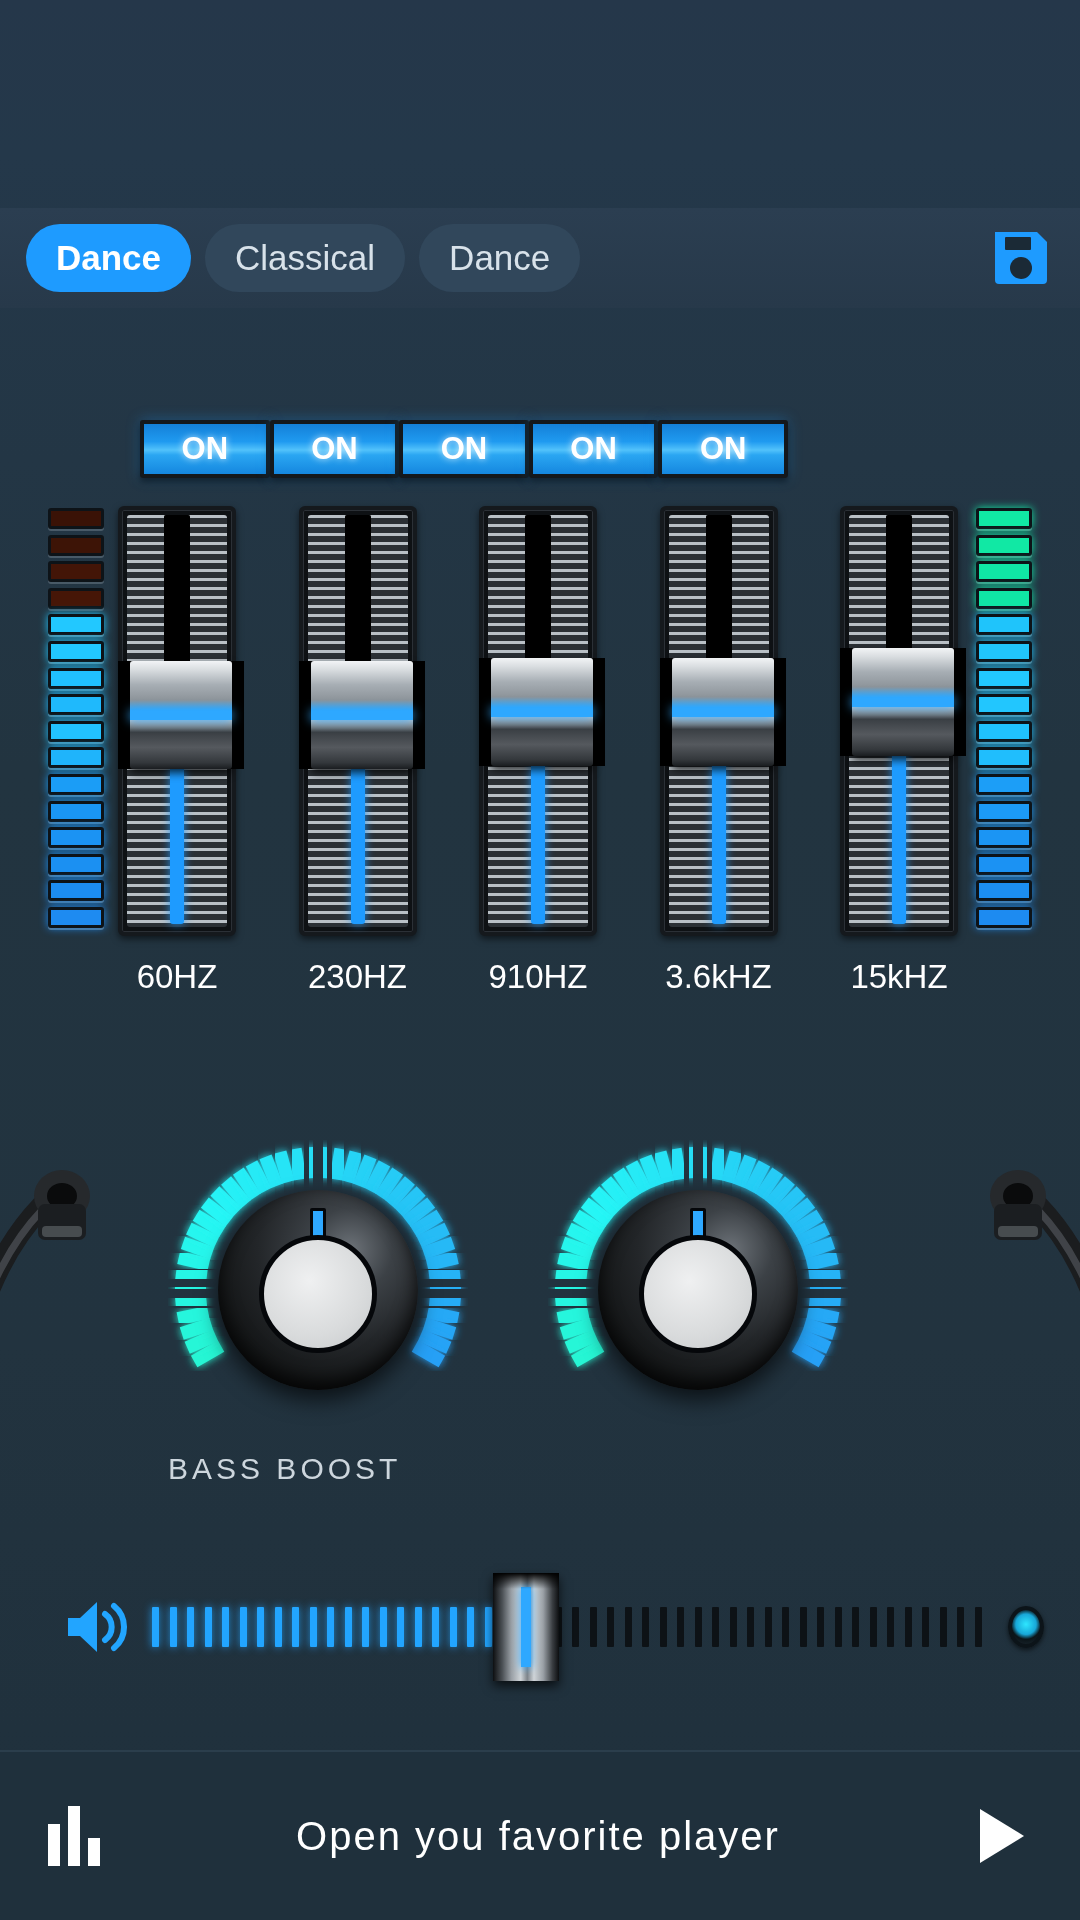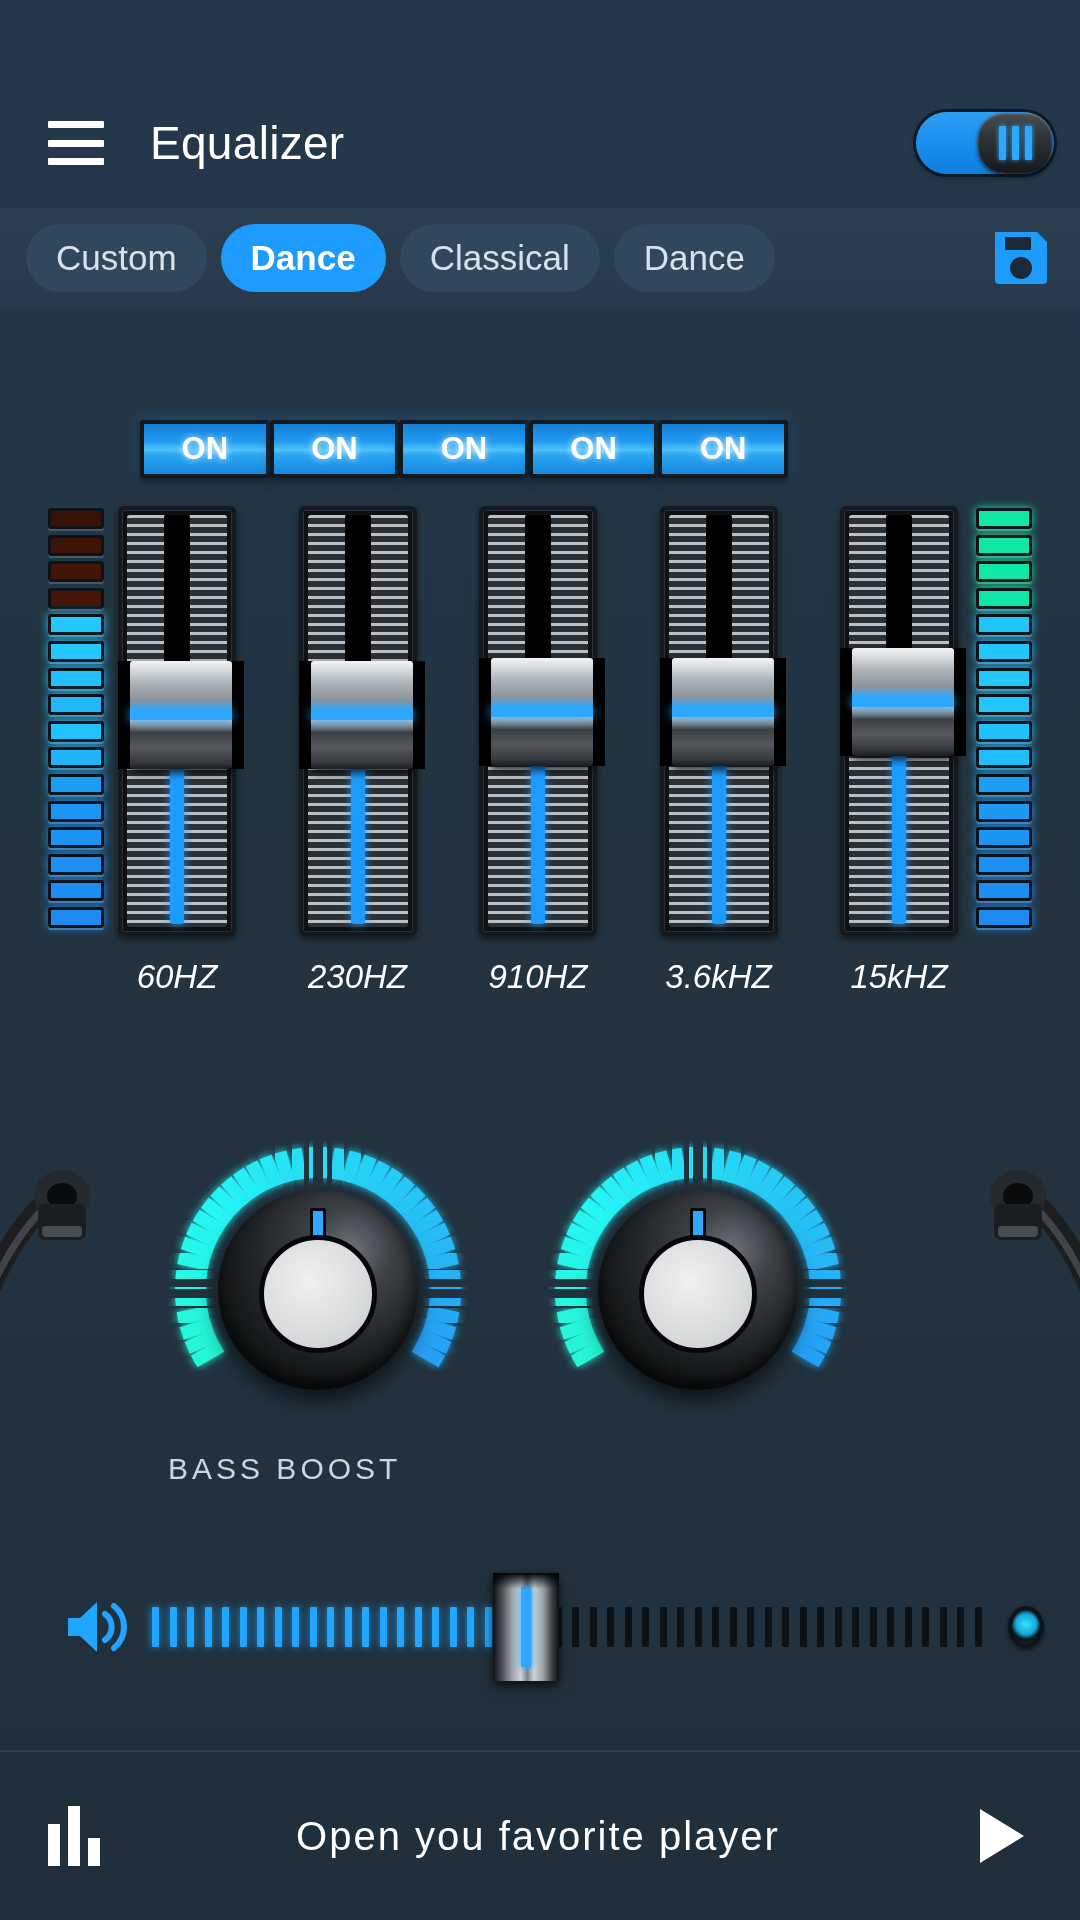--- a/index.html
+++ b/index.html
@@ -135,21 +135,21 @@
       #3a3f44 66%, #55595e 80%, #34383c 94%, #1a1d20 100%);
     border-radius:3px;
     box-shadow:0 4px 8px rgba(0,0,0,.75);
   }
   .slider .thumb .cap:after{
     content:""; position:absolute; left:0; right:0; top:46%; height:9px;
     background:#2ea8ff; box-shadow:0 0 11px #2ea8ff;
   }
 
   .freq-row{ position:absolute; left:118px; top:650px; width:840px; display:flex; justify-content:space-between; }
-  .freq-row span{ width:118px; text-align:center; color:#fff; font-size:33px;font-style:italic; }
+  .freq-row span{ width:118px; text-align:center; color:#fff; font-size:33px; }
 
   
   .knob-area{ position:absolute; left:0; top:1130px; width:1080px; height:420px; }
   .knob-wrap{ position:absolute; top:10px; width:300px; height:300px; }
   .knob-wrap.bass{ left:168px; }
   .knob-wrap.virt{ left:548px; }
   .knob-ring{ position:absolute; left:0; top:0; width:300px; height:300px; }
   .knob-body{
     position:absolute; left:50px; top:50px; width:200px; height:200px; border-radius:50%;
     background:
@@ -222,38 +222,22 @@
   .bb-eq i{ display:block; width:12px; background:#fff; }
   .bb-text{ flex:1; text-align:center; color:#fff; font-size:40px; letter-spacing:2px; }
   .bb-play{ width:56px; height:62px; flex:0 0 auto; }
 </style>
 </head>
 <body>
 
 <div id="app">
 
 
-  <div class="appbar">
-    <div class="hamburger">
-        <i></i>
-        <i></i>
-        <i></i>
-      </div>
-    <div class="app-title">Equalizer</div>
-    <div class="power-toggle">
-      <div class="knob">
-          <b></b>
-          <b></b>
-          <b></b>
-        </div>
-    </div>
-  </div>
 
   <div class="presetbar">
-    <div class="preset">Custom</div>
     <div class="preset active">Dance</div>
     <div class="preset">Classical</div>
     <div class="preset">Dance</div>
     <div class="save-btn">
       <svg viewBox="0 0 60 60" width="60" height="60">
         <path d="M4 4 H46 L56 14 V52 a4 4 0 0 1 -4 4 H8 a4 4 0 0 1 -4 -4 Z" fill="#1e9bff"></path>
         <rect x="14" y="9" width="26" height="13" rx="1" fill="#1b2a36"></rect>
         <circle cx="30" cy="40" r="11" fill="#1b2a36"></circle>
       </svg>
     </div>

